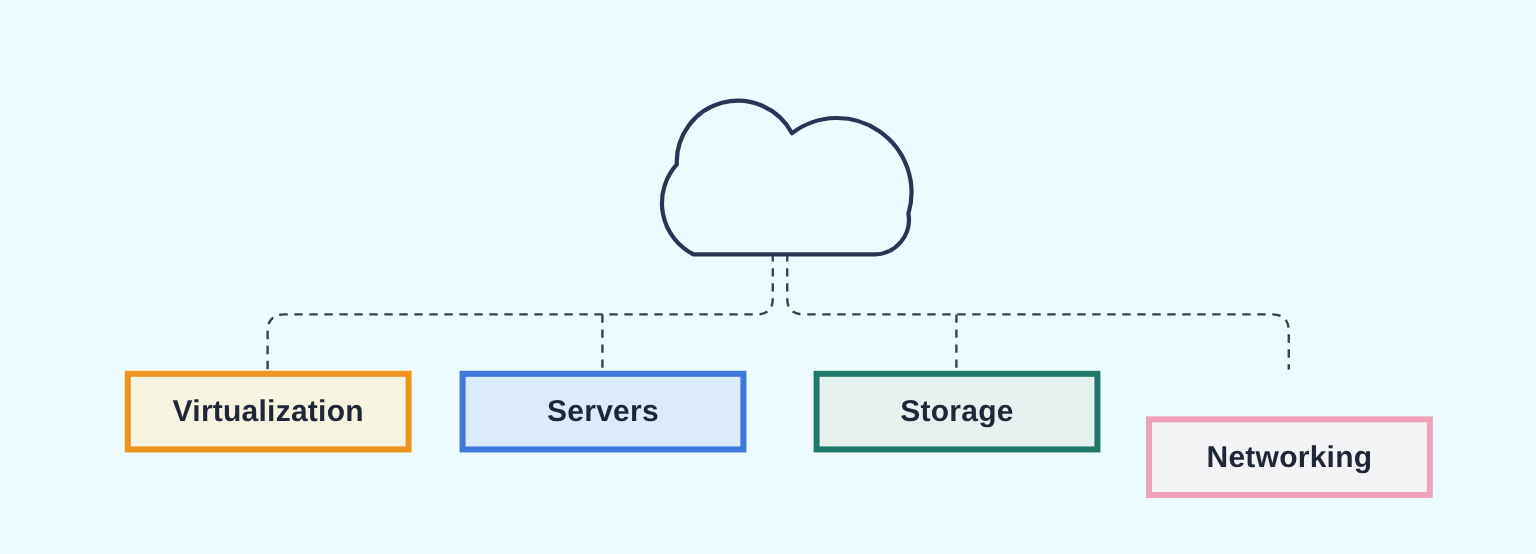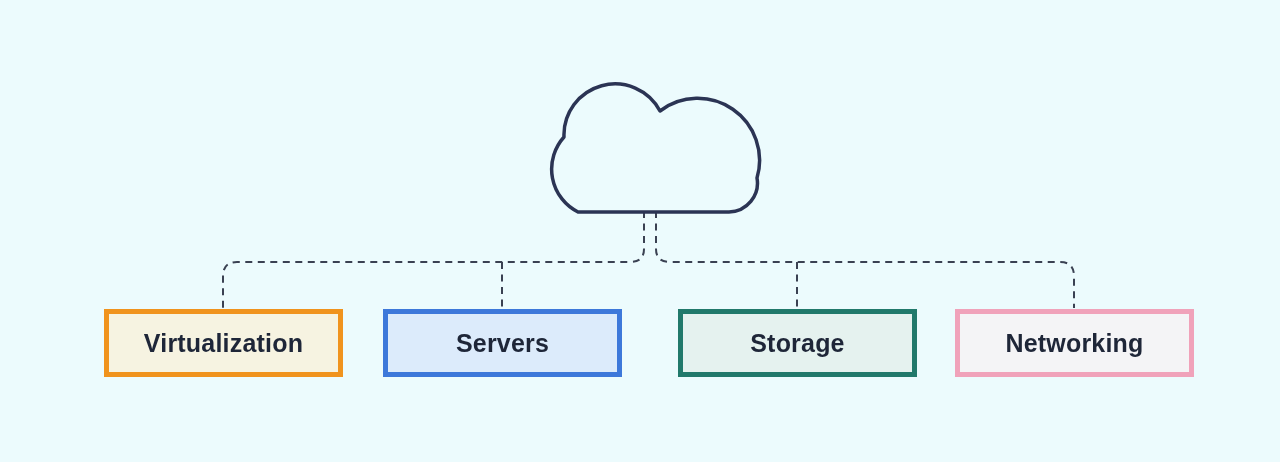--- a/index.html
+++ b/index.html
@@ -81,17 +81,17 @@
   </div>
 
   <div class="node node-servers" style="border-color: rgb(61, 120, 218); background: rgb(220, 235, 251); text-align: right;">
     <span class="node-label">Servers</span>
   </div>
 
   <div class="node node-storage" style="border-color: rgb(33, 121, 107); background: rgb(229, 242, 239);">
     <span class="node-label">Storage</span>
   </div>
 
-  <div class="node node-networking" style="border-color: rgb(240, 162, 186); background: rgb(244, 244, 246);">
+  <div class="node node-networking" style="border-color: rgb(240, 162, 186); background: rgb(244, 244, 246); margin-top: 38px;">
     <span class="node-label">Networking</span>
   </div>
 
 </div>
 
 </body></html>

